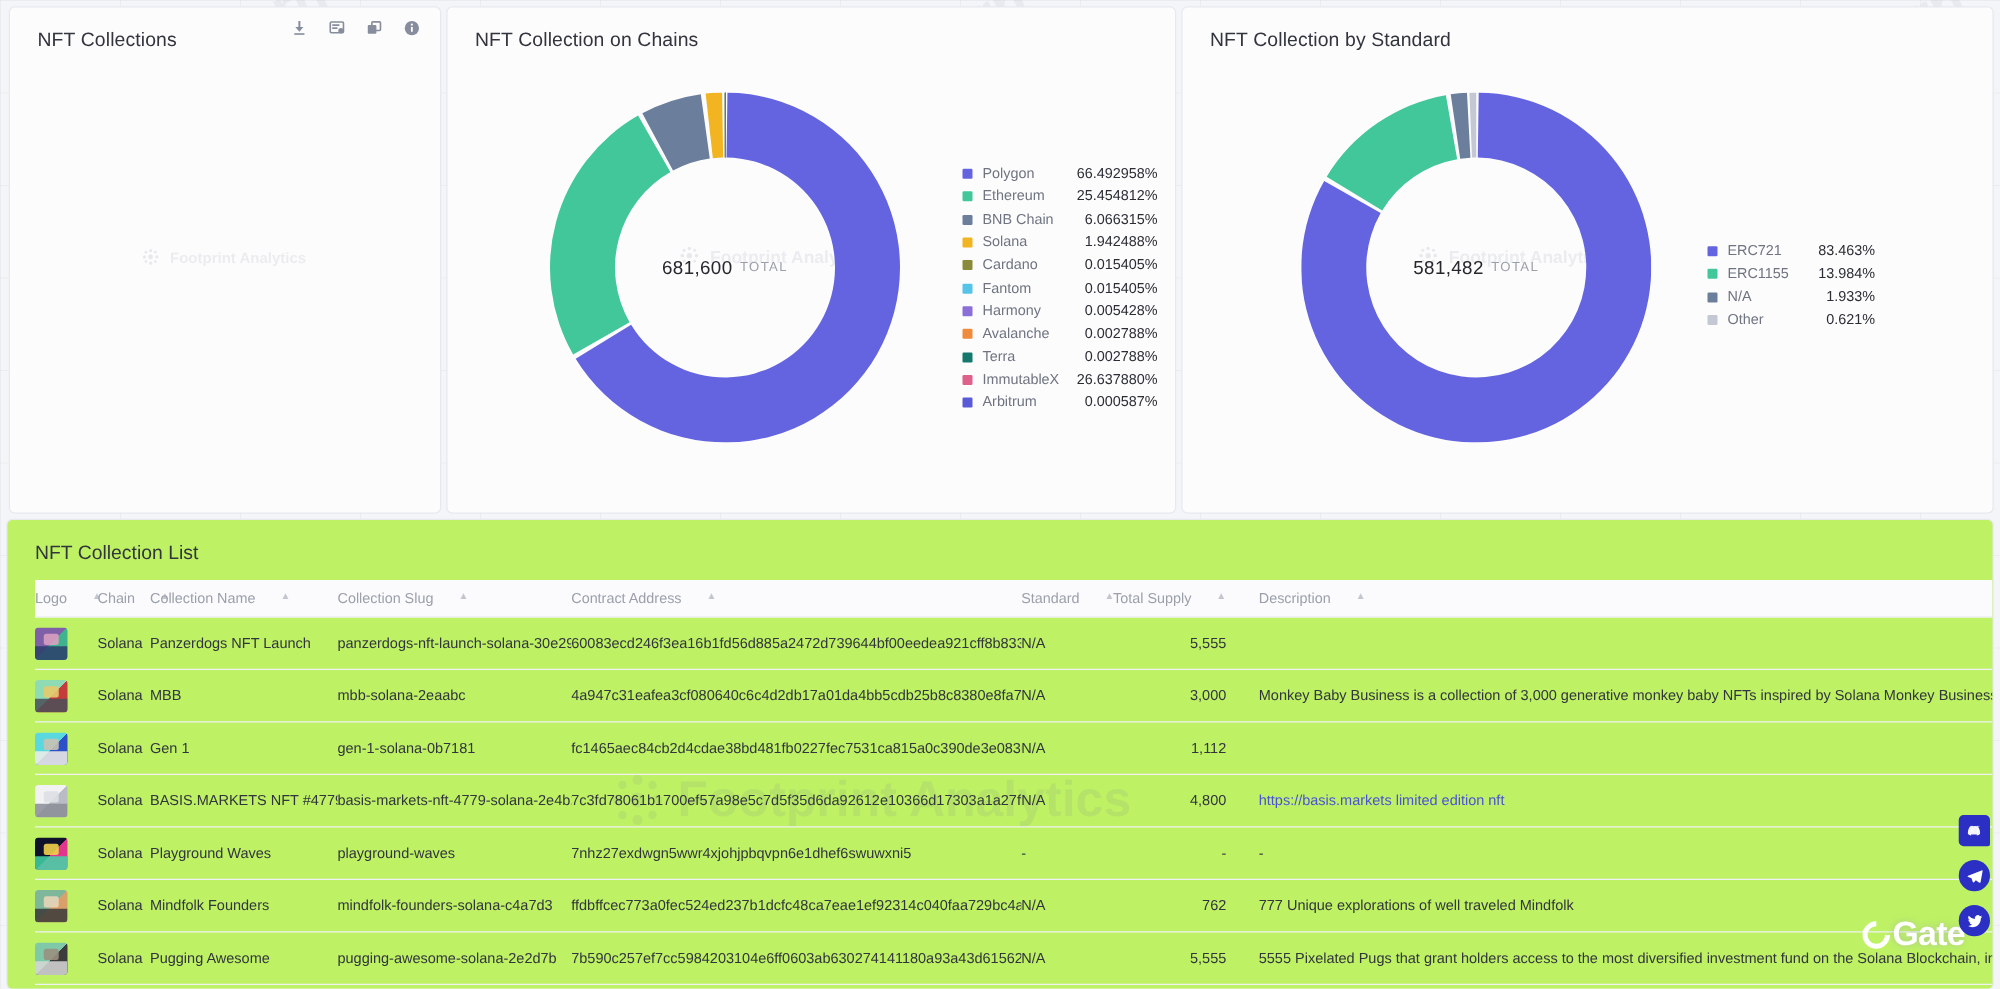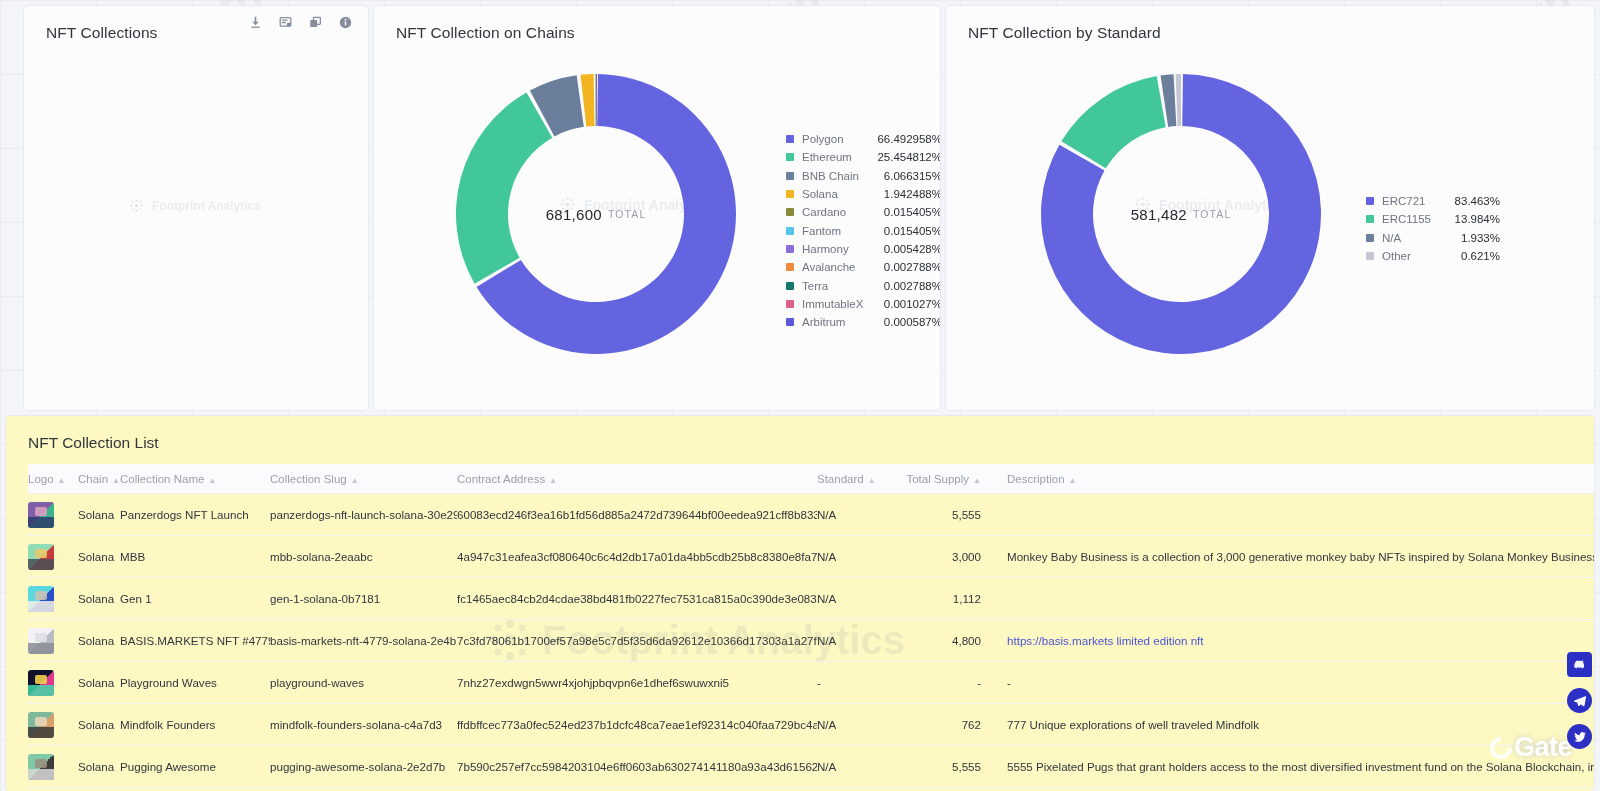--- a/index.html
+++ b/index.html
@@ -29,21 +29,21 @@
     transform: rotate(-24deg);
     white-space: nowrap;
     font-family: "Liberation Sans", sans-serif;
   }
   .wm-fp {
     color: rgba(120,128,150,.13);
     font-weight: 700; white-space: nowrap;
     display: flex; align-items: center; gap: 8px;
   }
 
-  .top-row { position: absolute; top: 6px; left: 24px; right: 6px; height: 404px; display: flex; gap: 6px; }
+  .top-row { position: absolute; top: 6px; left: 8px; right: 6px; height: 404px; display: flex; gap: 6px; }
 
   .card {
     background: #fcfcfd;
     border-radius: 4px;
     position: relative;
     overflow: hidden;
     box-shadow: 0 0 0 1px rgba(230,232,238,.9);
   }
   .card-title {
     position: absolute; top: 18px; left: 22px;
@@ -91,35 +91,35 @@
   .legend-val  { color: #2b2e35; text-align: right; }
 
   .lg-chains .legend-name { width: 68px; }
   .lg-chains .legend-val  { width: 72px; }
   .lg-std .legend-name { width: 58px; }
   .lg-std .legend-val  { width: 60px; }
 
   
   .table-card {
     position: absolute; left: 6px; right: 6px; top: 416px; bottom: 0;
-    background: #fef9c3; border-radius: 4px; overflow: hidden;
+    background: #bef264; border-radius: 4px; overflow: hidden;
     box-shadow: 0 0 0 1px rgba(230,232,238,.9);
   }
   .table-title { position: absolute; top: 18px; left: 22px; font-size: 15.5px; color: #32353d; }
 
   .tbl { position: absolute; top: 48px; left: 22px; right: 0; bottom: 0; }
   .thead {
     display: flex; align-items: center;
     height: 30px;
     border-bottom: 1px solid #eceef2;
     background: #fbfbfd;
   }
   .th {
     font-size: 11.5px; color: #9ba0ab;
-    display: flex; align-items: flex-end; gap: 4px;
+    display: flex; align-items: flex-start; gap: 20px;
     flex: none;
   }
   .caret { font-size: 8px; color: #c2c6ce; line-height: 1; }
   .tbody { position: absolute; top: 30px; left: 0; right: 0; bottom: 0; }
   .tr {
     display: flex; align-items: center;
     height: 42px;
     border-bottom: 1px solid #f0f1f5;
   }
   .td {
@@ -316,21 +316,21 @@
        <span class="legend-val">0.002788%</span>
      </div>
           <div class="legend-row">
        <span class="legend-swatch" style="background:#14786c"></span>
        <span class="legend-name">Terra</span>
        <span class="legend-val">0.002788%</span>
      </div>
           <div class="legend-row">
        <span class="legend-swatch" style="background:#e0608c"></span>
        <span class="legend-name">ImmutableX</span>
-       <span class="legend-val">0.001027%</span>
+       <span class="legend-val">26.637880%</span>
      </div>
           <div class="legend-row">
        <span class="legend-swatch" style="background:#5a5ad8"></span>
        <span class="legend-name">Arbitrum</span>
        <span class="legend-val">0.000587%</span>
      </div>
         </div>
     </div>
 
     <div class="card card-standard">

